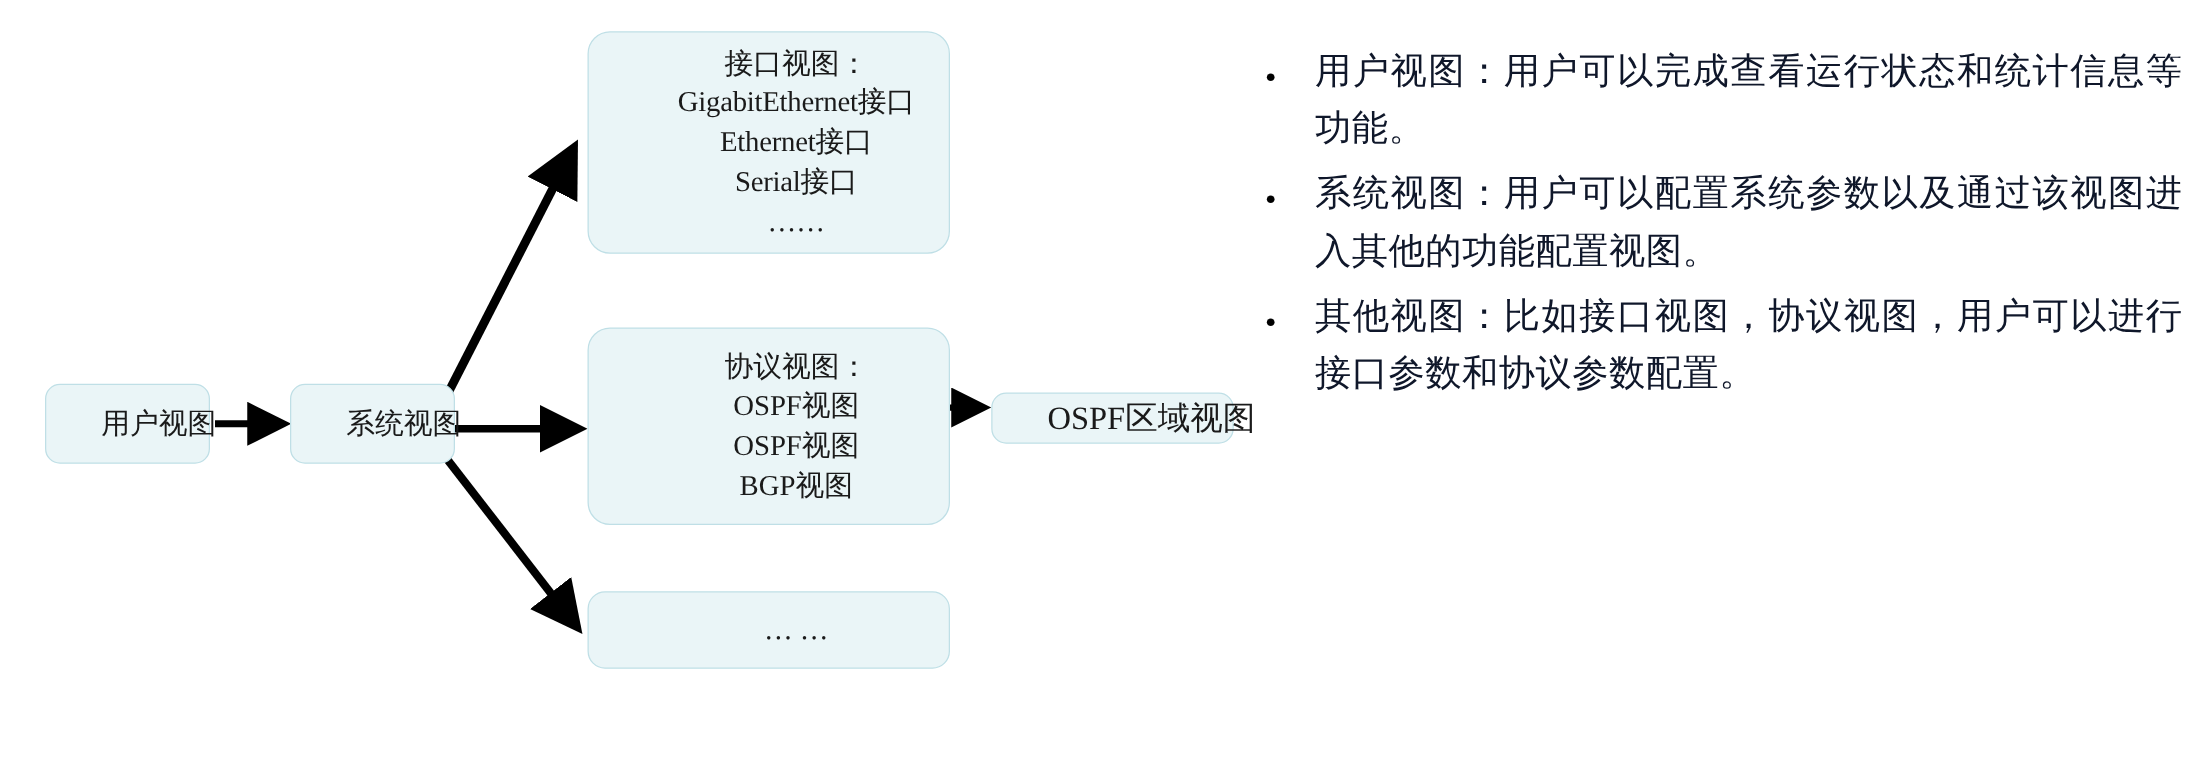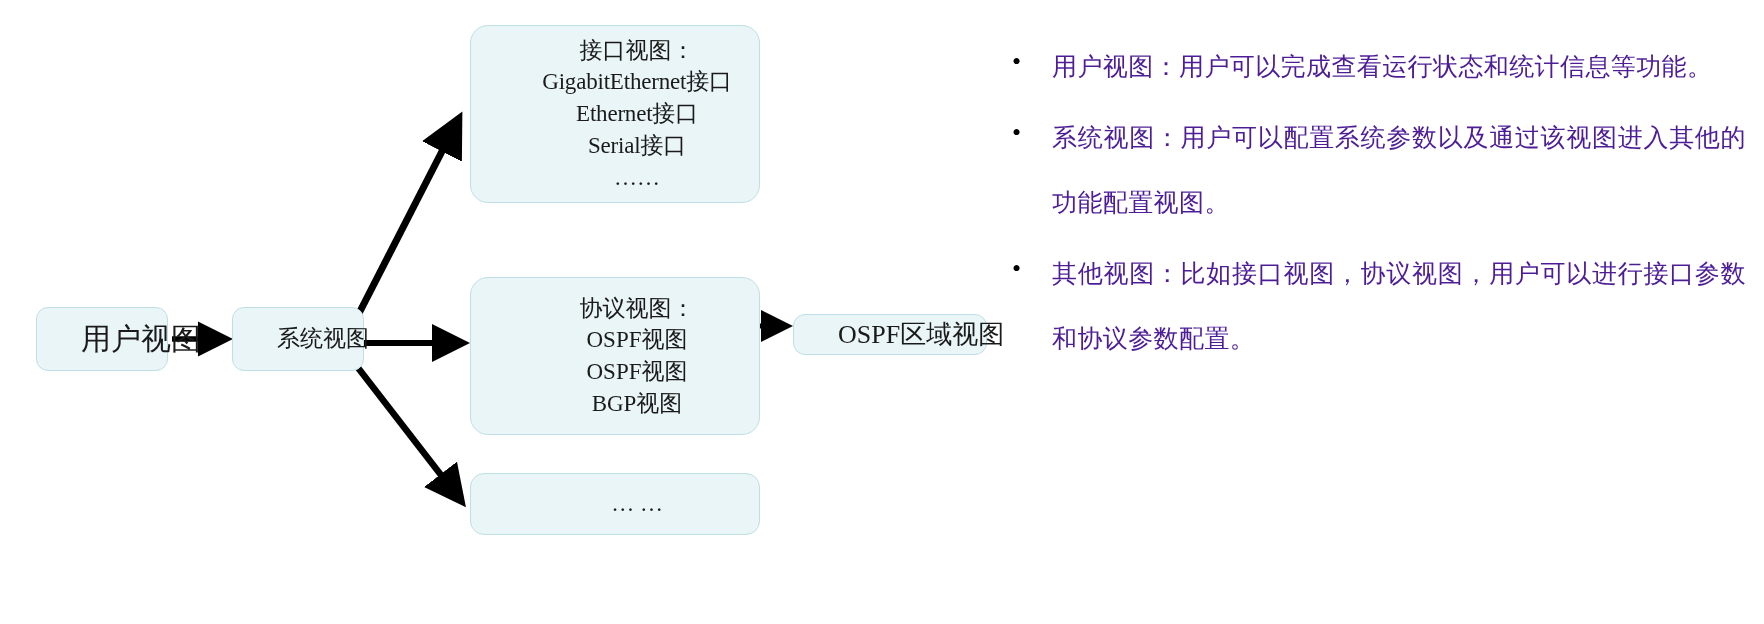--- a/index.html
+++ b/index.html
@@ -45,38 +45,37 @@
     white-space: nowrap;
   }
   .mono {
     font-family: Liberation Serif, serif;
     letter-spacing: -0.2px;
   }
 
   
   #node-user-view {
     left: 36px;  top: 307px;  width: 132px; height: 64px;
-    font-size: 30px;
+    font-size: 23px;
     border-radius: 12px;
   }
   #node-system-view {
     left: 232px; top: 307px;  width: 132px; height: 64px;
     font-size: 23px;
     border-radius: 12px;
   }
   #node-interface-view {
     left: 470px; top: 25px;   width: 290px; height: 178px;
     font-size: 23px;
     border-radius: 18px;
   }
   #node-protocol-view {
     left: 470px; top: 262px;  width: 290px; height: 158px;
     font-size: 23px;
     border-radius: 18px;
-    margin-top: 15px;
   }
   #node-other-view {
     left: 470px; top: 473px;  width: 290px; height: 62px;
     font-size: 23px;
     border-radius: 14px;
   }
   #node-ospf-area-view {
     left: 793px; top: 314px;  width: 194px; height: 41px;
     font-size: 26px;
     border-radius: 12px;
@@ -107,23 +106,23 @@
     width: 52px;
     text-align: left;
     padding-left: 12px;
     font-size: 26px;
     line-height: 56px;
     color: #000;
     box-sizing: border-box;
   }
   .bullet-text {
     flex: 1 1 auto;
-    font-size: 25px;
-    line-height: 65px;
-    color: #4c1d95;
+    font-size: 29px;
+    line-height: 46px;
+    color: #0f172a;
     letter-spacing: 0.4px;
     text-align: justify;
     text-justify: inter-ideograph;
     padding-right: 18px;
   }
 </style>
 </head>
 <body>
 
 <div id="diagram">

